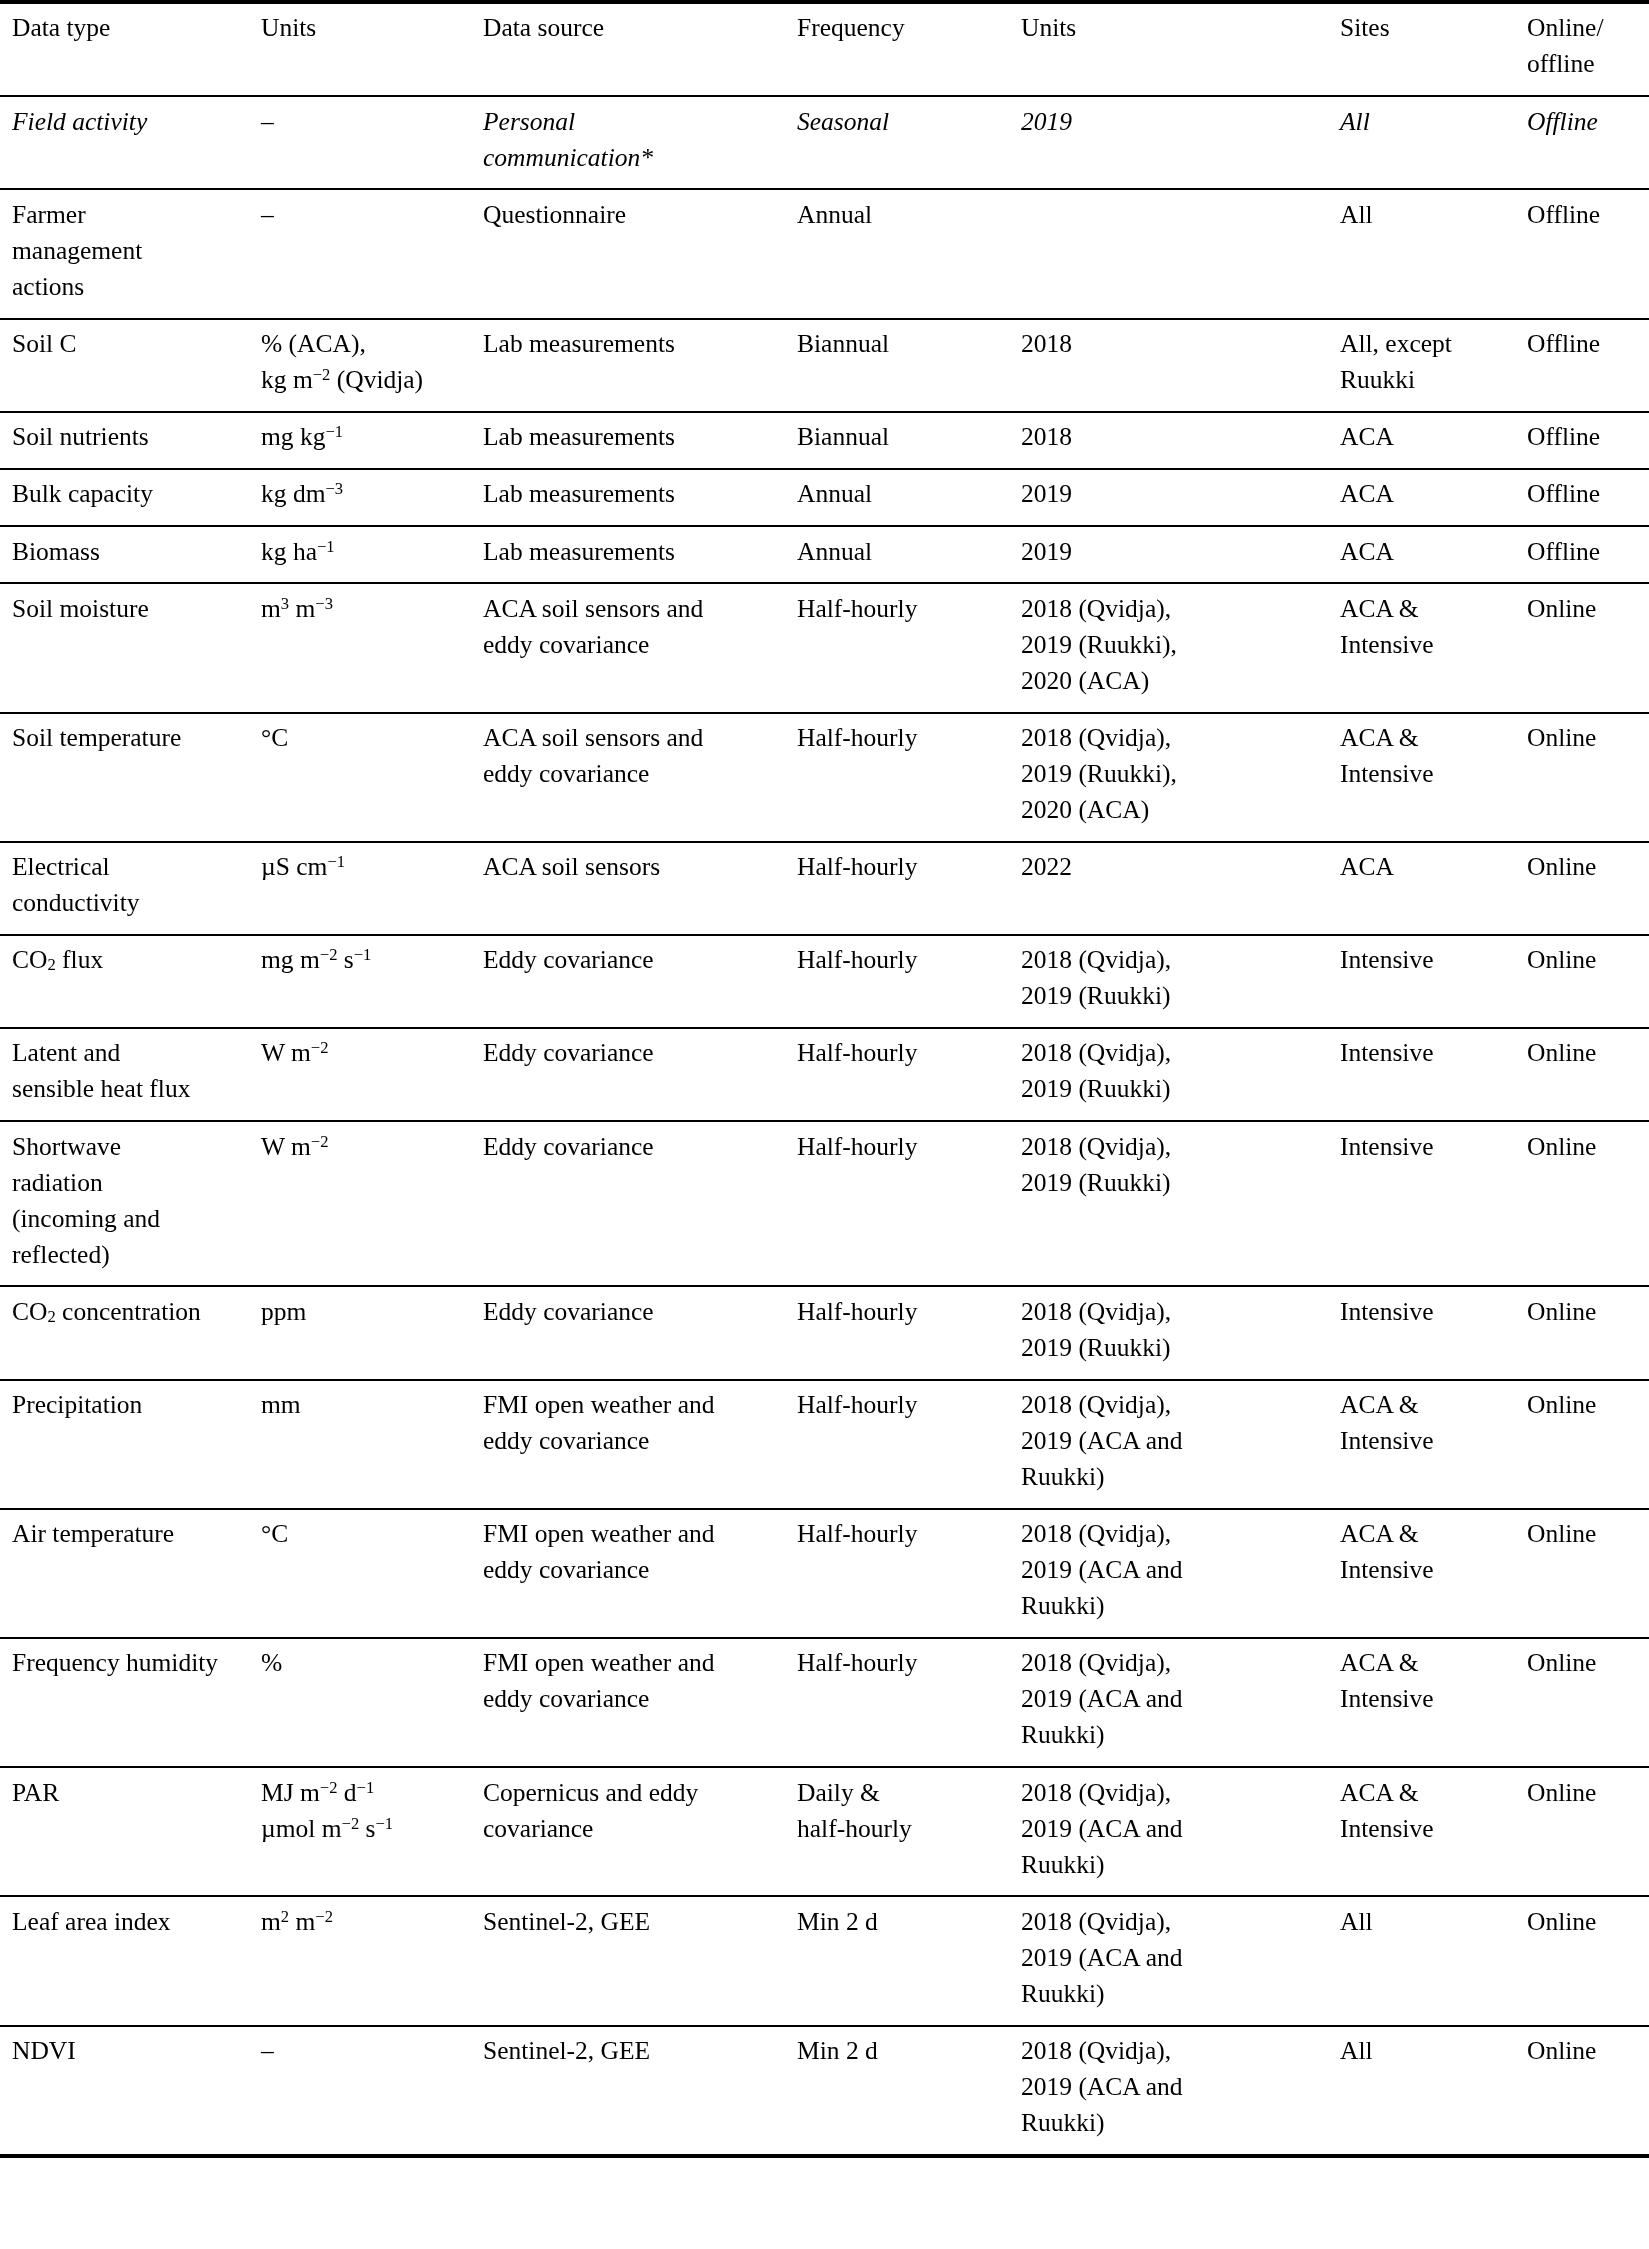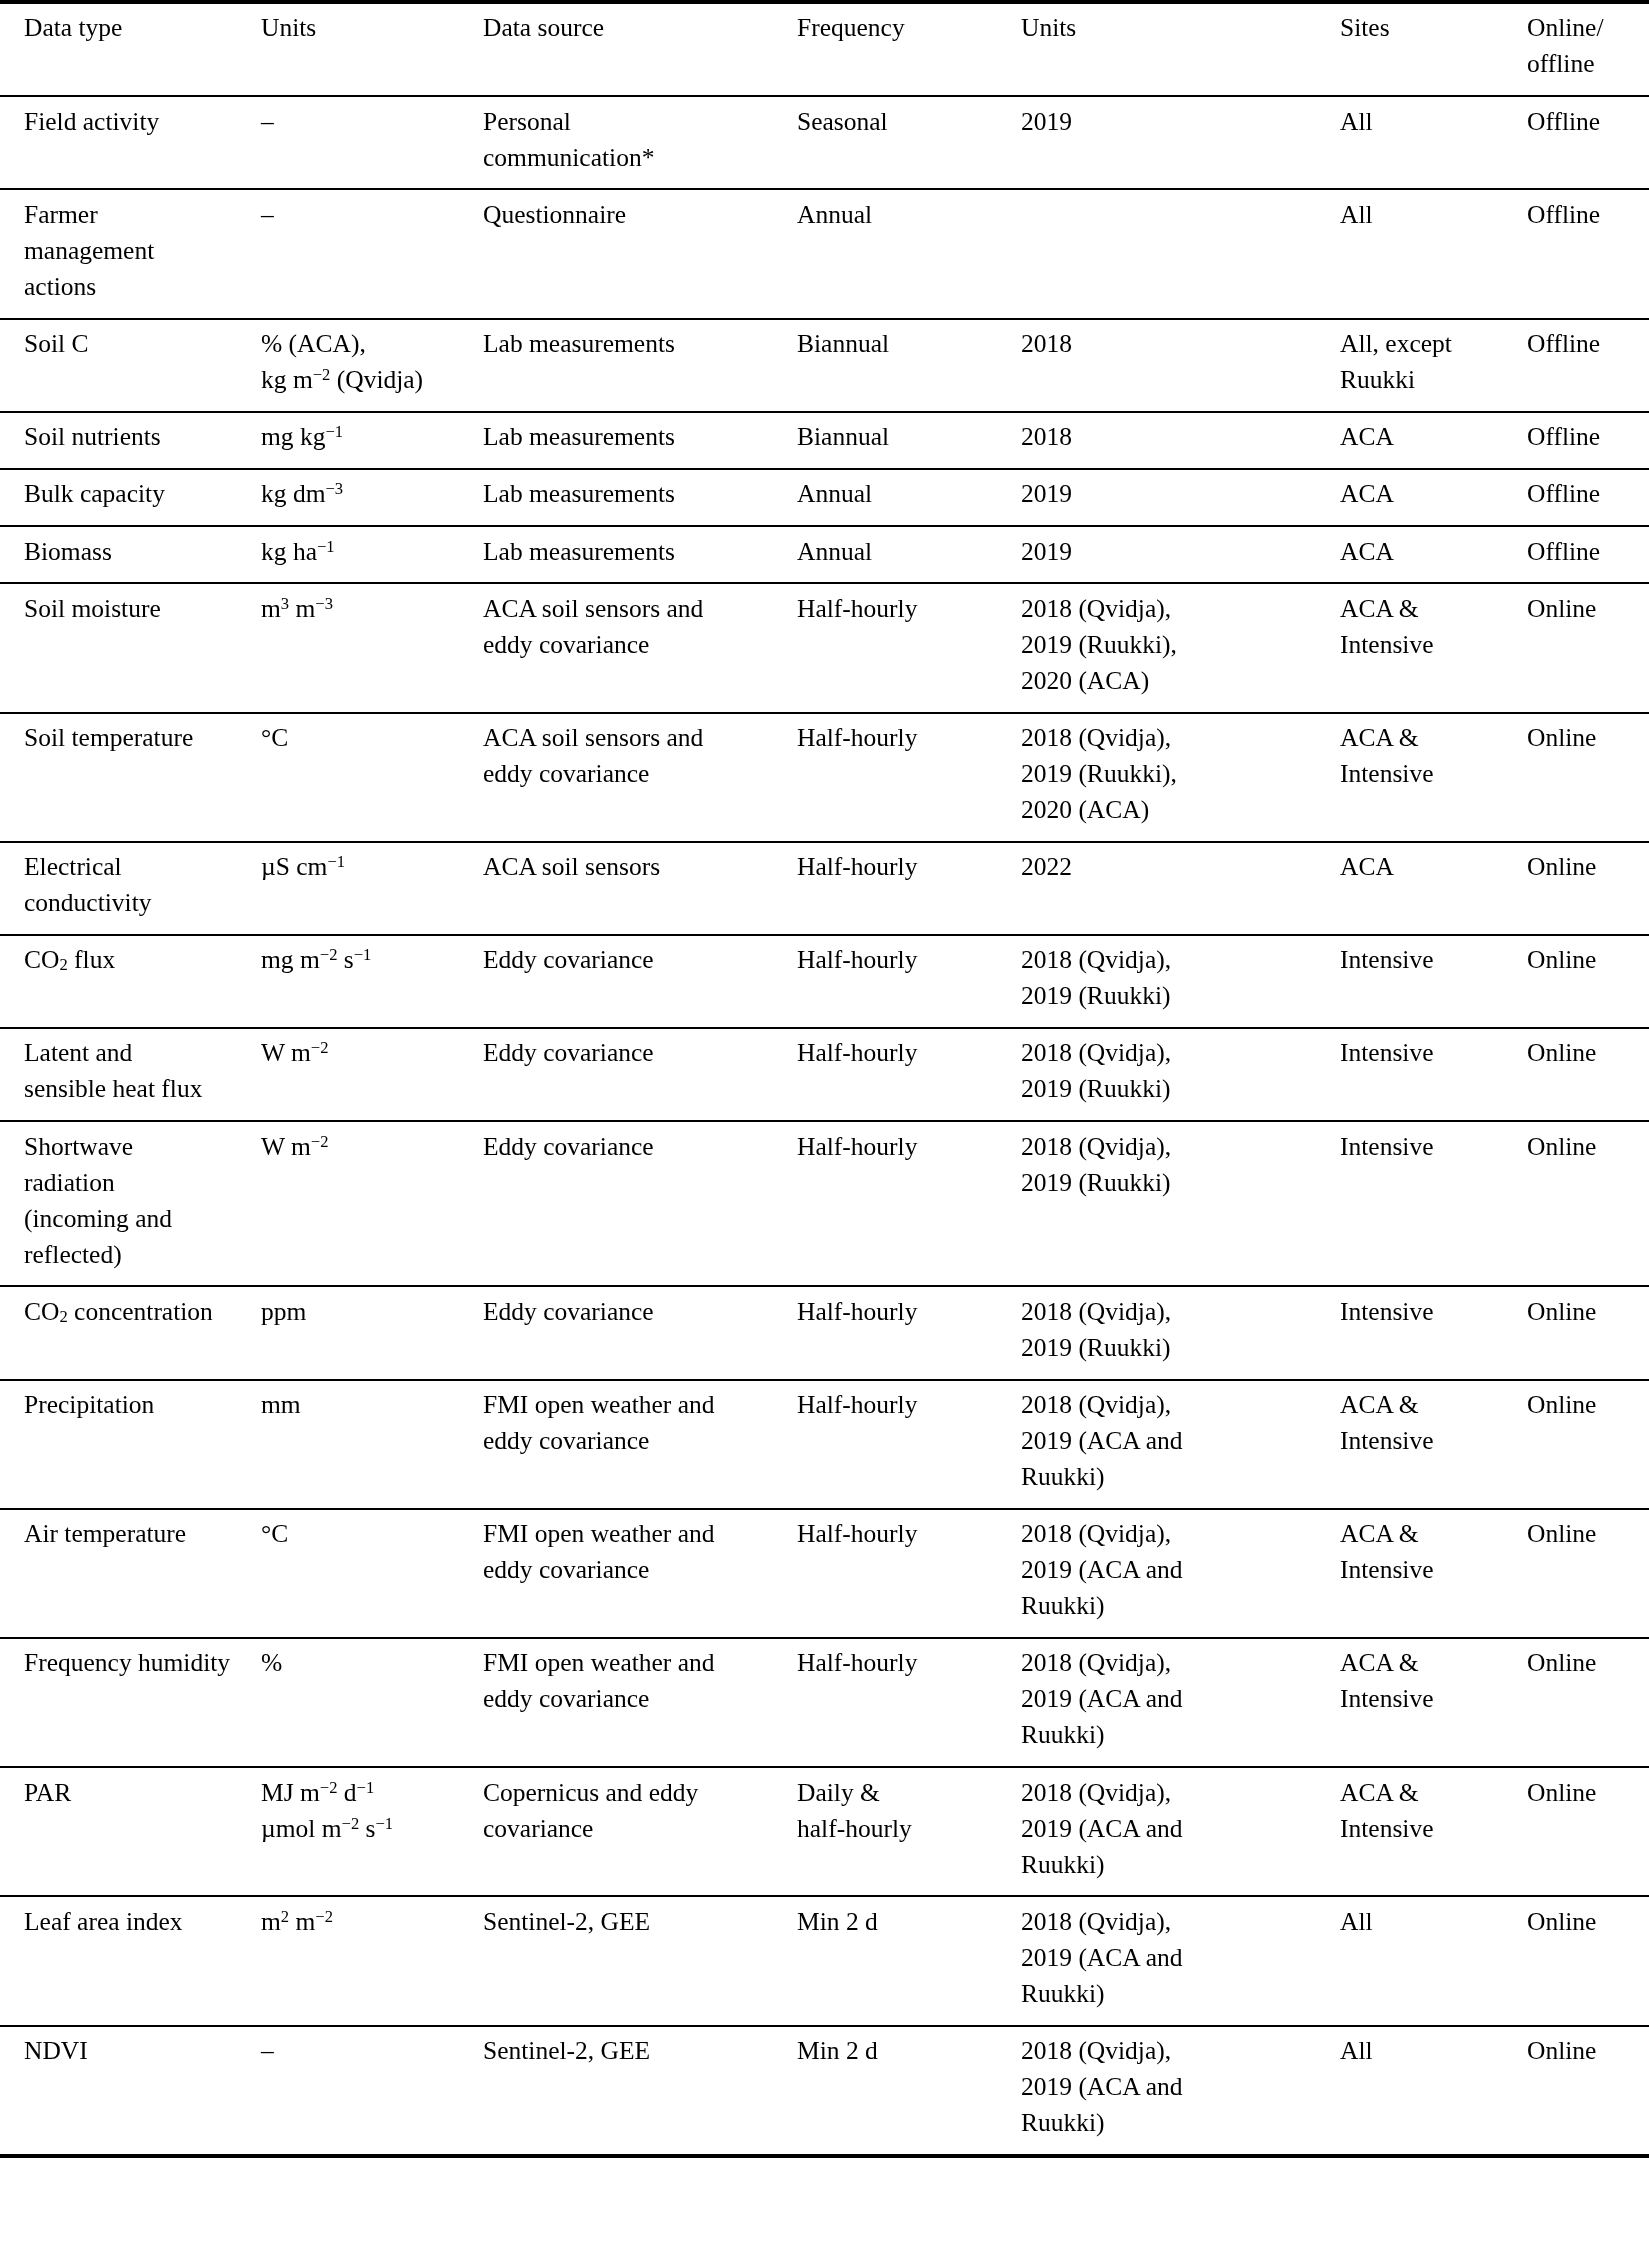--- a/index.html
+++ b/index.html
@@ -23,30 +23,31 @@
     border-bottom: 4px solid #000000;
   }
   thead tr {
     border-bottom: 2.4px solid #000000;
   }
   tbody tr {
     border-top: 2.4px solid #000000;
   }
   tbody tr:first-child {
     border-top: none;
+    font-style: italic;
   }
   th, td {
     text-align: left;
     vertical-align: top;
     font-weight: normal;
     white-space: pre-line;
     padding: 6.4px 12.8px 12.8px 0;
   }
   th:first-child, td:first-child {
-    padding-left: 24px;
+    padding-left: 12px;
   }
   sup, sub {
     font-size: 0.65em;
     line-height: 0;
   }
   sup { vertical-align: 0.5em; }
   sub { vertical-align: -0.15em; }
 </style>
 </head>
 <body>

